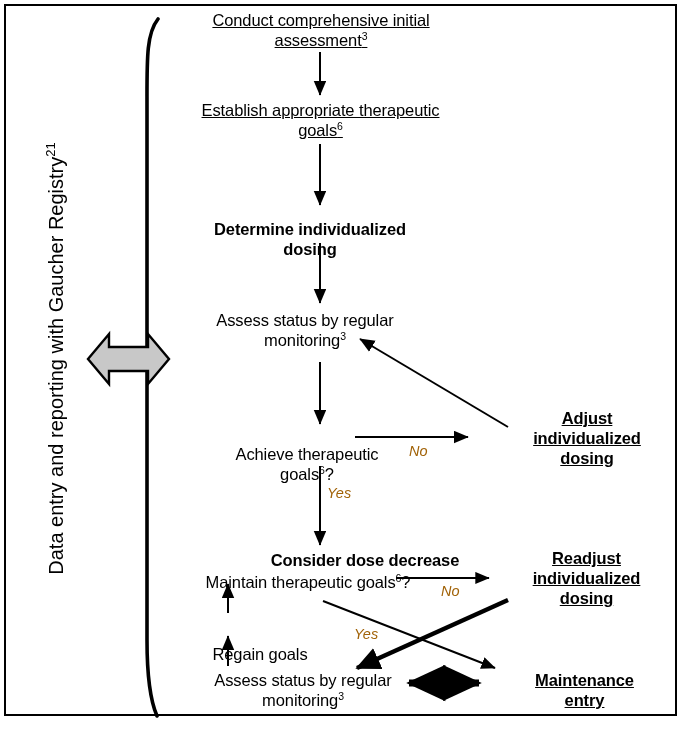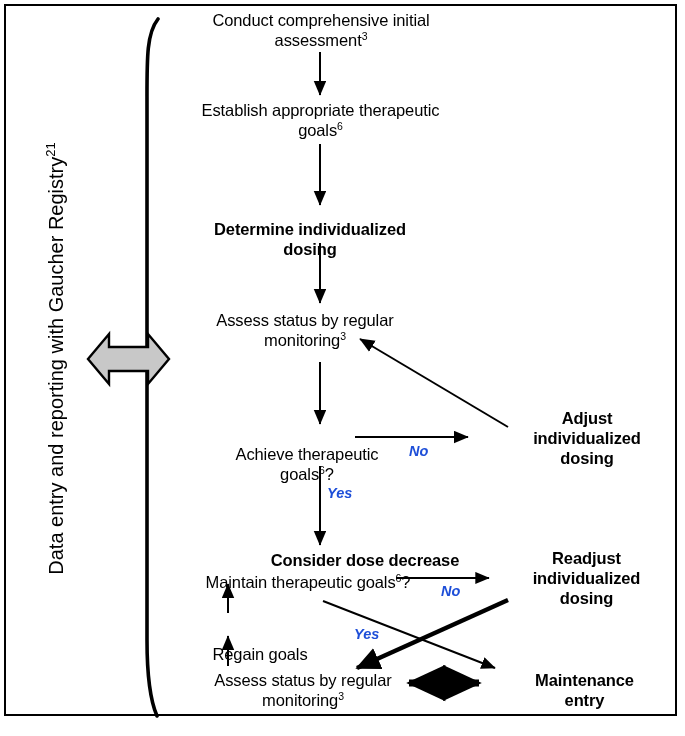--- a/index.html
+++ b/index.html
@@ -35,33 +35,33 @@
     pointer-events: none;
   }
   .node {
     position: absolute;
     font-size: 16.5px;
     line-height: 1.22;
     color: #000000;
     letter-spacing: -0.1px;
   }
   .node.bold { font-weight: bold; }
-  .node.center { text-align: center; }
+  .node.center { text-align: center; text-decoration: underline; }
   .node.left { text-align: center; }
   .sup {
     font-size: 10.5px;
     vertical-align: super;
     line-height: 0;
   }
   .edge-label {
     position: absolute;
     font-size: 14.5px;
-    font-weight: bold;
+    font-weight: normal;
     font-style: italic;
-    color: #1d4ed8;
+    color: #a16207;
   }
   #side-label {
     position: absolute;
     left: -254px;
     top: 347px;
     width: 620px;
     text-align: center;
     transform: rotate(-90deg);
     font-size: 20px;
     color: #000000;

